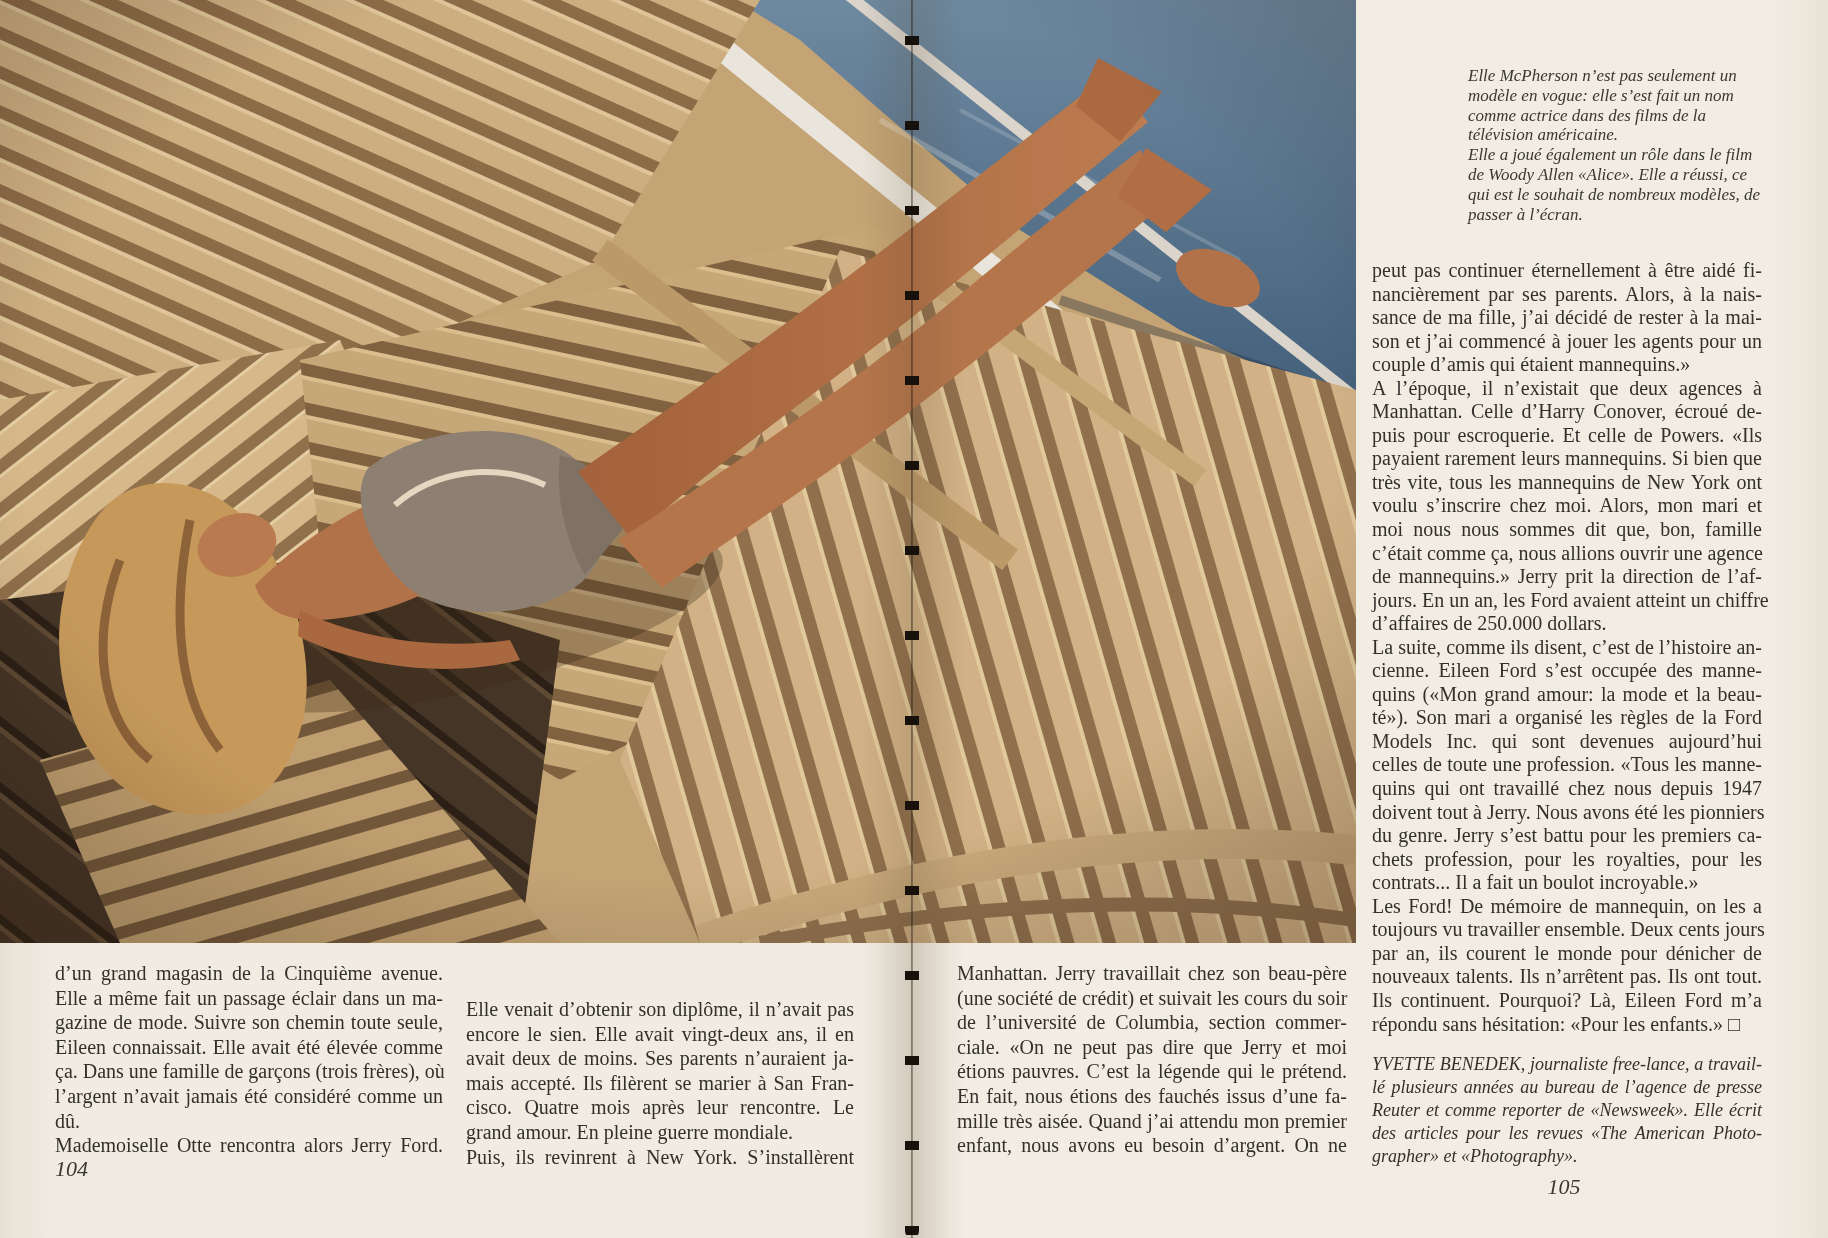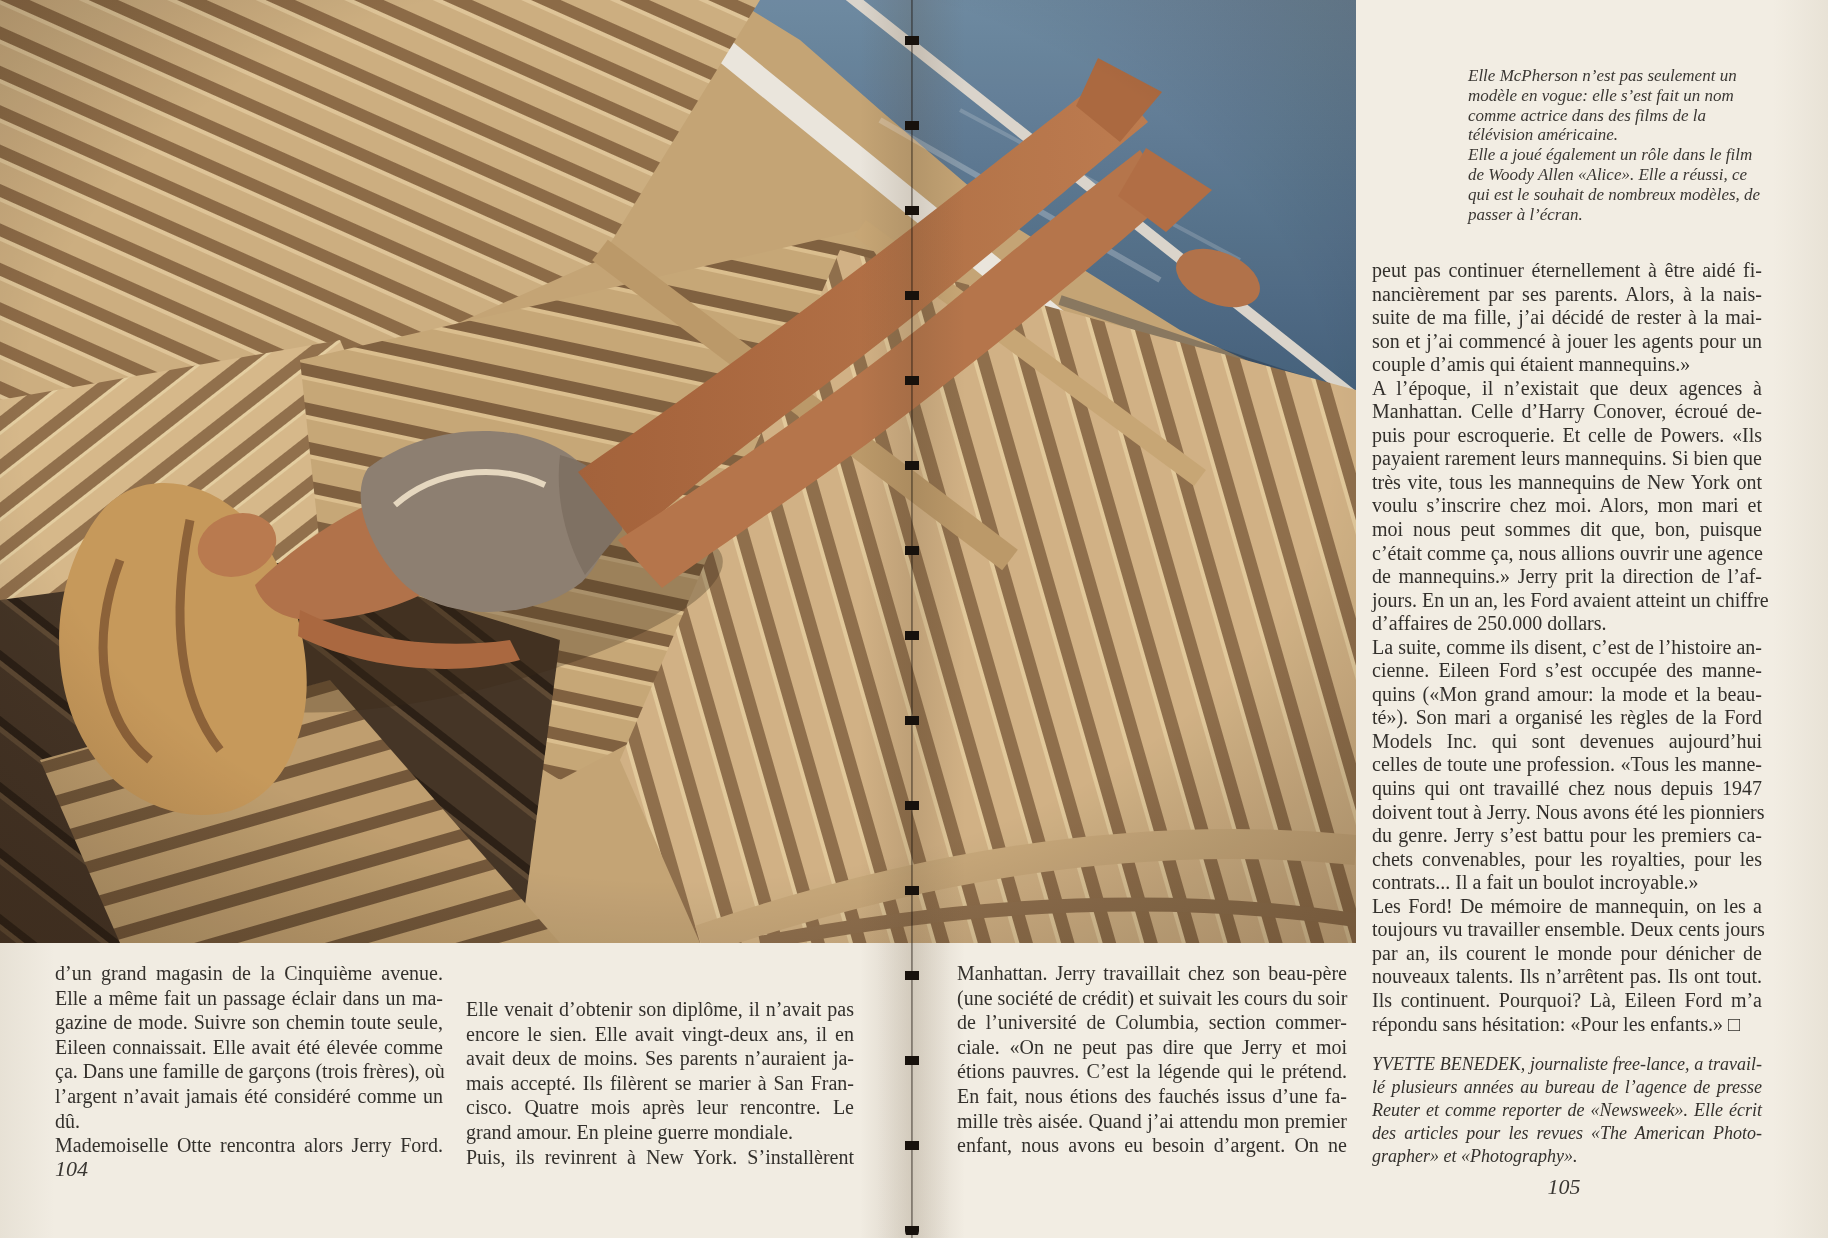--- a/index.html
+++ b/index.html
@@ -171,44 +171,44 @@
       <div class="line">de l’université de Columbia, section commer-</div>
       <div class="line">ciale. «On ne peut pas dire que Jerry et moi</div>
       <div class="line">étions pauvres. C’est la légende qui le prétend.</div>
       <div class="line">En fait, nous étions des fauchés issus d’une fa-</div>
       <div class="line">mille très aisée. Quand j’ai attendu mon premier</div>
       <div class="line">enfant, nous avons eu besoin d’argent. On ne</div>
     </div>
   <div class="textblock main">
       <div class="line">peut pas continuer éternellement à être aidé fi-</div>
       <div class="line">nancièrement par ses parents. Alors, à la nais-</div>
-      <div class="line">suite de ma fille, j’ai décidé de rester à la mai-</div>
+      <div class="line">sance de ma fille, j’ai décidé de rester à la mai-</div>
       <div class="line">son et j’ai commencé à jouer les agents pour un</div>
       <div class="line end">couple d’amis qui étaient mannequins.»</div>
       <div class="line">A l’époque, il n’existait que deux agences à</div>
       <div class="line">Manhattan. Celle d’Harry Conover, écroué de-</div>
       <div class="line">puis pour escroquerie. Et celle de Powers. «Ils</div>
       <div class="line">payaient rarement leurs mannequins. Si bien que</div>
       <div class="line">très vite, tous les mannequins de New York ont</div>
       <div class="line">voulu s’inscrire chez moi. Alors, mon mari et</div>
-      <div class="line">moi nous peut sommes dit que, bon, puisque</div>
+      <div class="line">moi nous nous sommes dit que, bon, famille</div>
       <div class="line">c’était comme ça, nous allions ouvrir une agence</div>
       <div class="line">de mannequins.» Jerry prit la direction de l’af-</div>
       <div class="line">jours. En un an, les Ford avaient atteint un chiffre</div>
       <div class="line end">d’affaires de 250.000 dollars.</div>
       <div class="line">La suite, comme ils disent, c’est de l’histoire an-</div>
       <div class="line">cienne. Eileen Ford s’est occupée des manne-</div>
       <div class="line">quins («Mon grand amour: la mode et la beau-</div>
       <div class="line">té»). Son mari a organisé les règles de la Ford</div>
       <div class="line">Models Inc. qui sont devenues aujourd’hui</div>
       <div class="line">celles de toute une profession. «Tous les manne-</div>
       <div class="line">quins qui ont travaillé chez nous depuis 1947</div>
       <div class="line">doivent tout à Jerry. Nous avons été les pionniers</div>
       <div class="line">du genre. Jerry s’est battu pour les premiers ca-</div>
-      <div class="line">chets convenables, pour les royalties, pour les</div>
+      <div class="line">chets profession, pour les royalties, pour les</div>
       <div class="line end">contrats... Il a fait un boulot incroyable.»</div>
       <div class="line">Les Ford! De mémoire de mannequin, on les a</div>
       <div class="line">toujours vu travailler ensemble. Deux cents jours</div>
       <div class="line">par an, ils courent le monde pour dénicher de</div>
       <div class="line">nouveaux talents. Ils n’arrêtent pas. Ils ont tout.</div>
       <div class="line">Ils continuent. Pourquoi? Là, Eileen Ford m’a</div>
       <div class="line end">répondu sans hésitation: «Pour les enfants.» □</div>
     </div>
   <div class="textblock bio">
       <div class="line">YVETTE BENEDEK, journaliste free-lance, a travail-</div>

